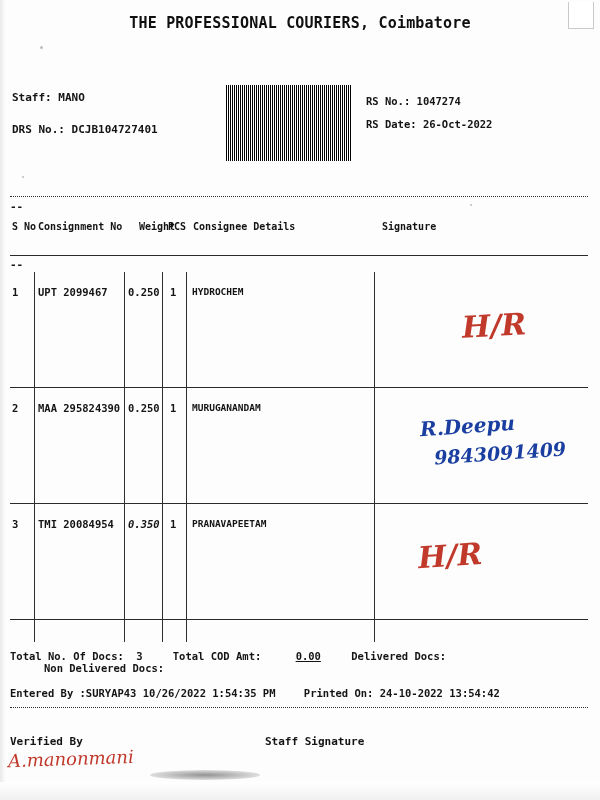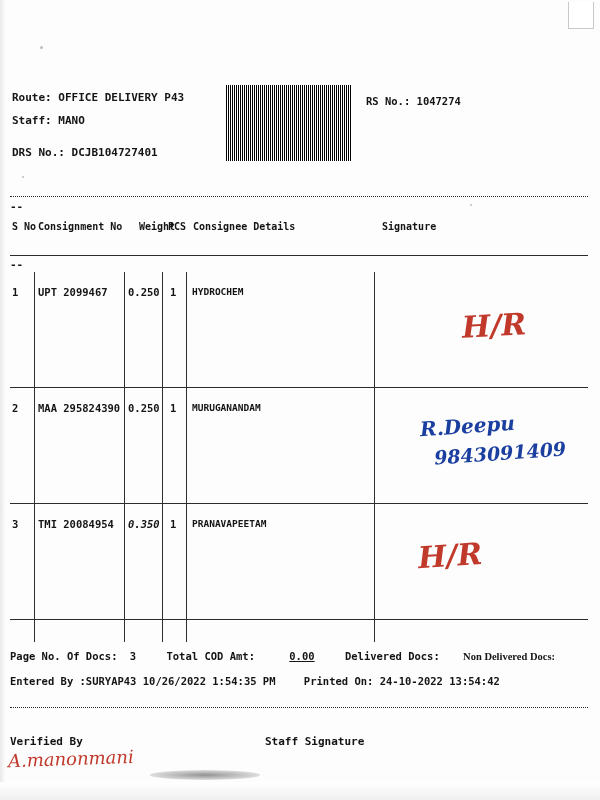--- a/index.html
+++ b/index.html
@@ -258,34 +258,35 @@
 <div class="page">
 
   <div class="scan-edge-left"></div>
   <div class="scan-edge-bottom"></div>
   <div class="corner-fold"></div>
 
   <div class="speck" style="left:40px; top:46px; width:3px; height:3px;"></div>
   <div class="speck" style="left:22px; top:176px; width:2px; height:2px;"></div>
   <div class="speck" style="left:470px; top:204px; width:2px; height:2px;"></div>
 
+  <div class="title">THE PROFESSIONAL COURIERS, Coimbatore</div>
 
   <div class="meta-left">
-    <div>Route: OFFICE DELIVERY P43</div>
     <div>Staff: MANO</div>
     <div style="height:9px"></div>
     <div>DRS No.: DCJB104727401</div>
   </div>
 
   <div class="barcode-wrap">
     <div class="barcode" id="barcode-render" style="font-size: 0px;"><span class="bar" style="width:1px;background:#000;"></span><span class="bar" style="width:1px;background:transparent;"></span><span class="bar" style="width:1px;background:#000;"></span><span class="bar" style="width:1px;background:transparent;"></span><span class="bar" style="width:1px;background:#000;"></span><span class="bar" style="width:1px;background:transparent;"></span><span class="bar" style="width:1px;background:#000;"></span><span class="bar" style="width:1px;background:transparent;"></span><span class="bar" style="width:1px;background:#000;"></span><span class="bar" style="width:1px;background:transparent;"></span><span class="bar" style="width:1px;background:#000;"></span><span class="bar" style="width:1px;background:transparent;"></span><span class="bar" style="width:1px;background:#000;"></span><span class="bar" style="width:1px;background:transparent;"></span><span class="bar" style="width:1px;background:#000;"></span><span class="bar" style="width:1px;background:transparent;"></span><span class="bar" style="width:1px;background:#000;"></span><span class="bar" style="width:1px;background:transparent;"></span><span class="bar" style="width:1px;background:#000;"></span><span class="bar" style="width:1px;background:transparent;"></span><span class="bar" style="width:1px;background:#000;"></span><span class="bar" style="width:1px;background:transparent;"></span><span class="bar" style="width:1px;background:#000;"></span><span class="bar" style="width:1px;background:transparent;"></span><span class="bar" style="width:1px;background:#000;"></span><span class="bar" style="width:1px;background:transparent;"></span><span class="bar" style="width:1px;background:#000;"></span><span class="bar" style="width:1px;background:transparent;"></span><span class="bar" style="width:1px;background:#000;"></span><span class="bar" style="width:1px;background:transparent;"></span><span class="bar" style="width:1px;background:#000;"></span><span class="bar" style="width:1px;background:transparent;"></span><span class="bar" style="width:1px;background:#000;"></span><span class="bar" style="width:1px;background:transparent;"></span><span class="bar" style="width:1px;background:#000;"></span><span class="bar" style="width:1px;background:transparent;"></span><span class="bar" style="width:1px;background:#000;"></span><span class="bar" style="width:1px;background:transparent;"></span><span class="bar" style="width:1px;background:#000;"></span><span class="bar" style="width:1px;background:transparent;"></span><span class="bar" style="width:1px;background:#000;"></span><span class="bar" style="width:1px;background:transparent;"></span><span class="bar" style="width:1px;background:#000;"></span><span class="bar" style="width:1px;background:transparent;"></span><span class="bar" style="width:1px;background:#000;"></span><span class="bar" style="width:1px;background:transparent;"></span><span class="bar" style="width:1px;background:#000;"></span><span class="bar" style="width:1px;background:transparent;"></span><span class="bar" style="width:1px;background:#000;"></span><span class="bar" style="width:1px;background:transparent;"></span><span class="bar" style="width:1px;background:#000;"></span><span class="bar" style="width:1px;background:transparent;"></span><span class="bar" style="width:1px;background:#000;"></span><span class="bar" style="width:1px;background:transparent;"></span><span class="bar" style="width:1px;background:#000;"></span><span class="bar" style="width:1px;background:transparent;"></span><span class="bar" style="width:1px;background:#000;"></span><span class="bar" style="width:1px;background:transparent;"></span><span class="bar" style="width:1px;background:#000;"></span><span class="bar" style="width:1px;background:transparent;"></span><span class="bar" style="width:1px;background:#000;"></span><span class="bar" style="width:1px;background:transparent;"></span><span class="bar" style="width:1px;background:#000;"></span><span class="bar" style="width:1px;background:transparent;"></span><span class="bar" style="width:1px;background:#000;"></span><span class="bar" style="width:1px;background:transparent;"></span><span class="bar" style="width:1px;background:#000;"></span><span class="bar" style="width:1px;background:transparent;"></span><span class="bar" style="width:1px;background:#000;"></span><span class="bar" style="width:1px;background:transparent;"></span><span class="bar" style="width:1px;background:#000;"></span><span class="bar" style="width:1px;background:transparent;"></span><span class="bar" style="width:1px;background:#000;"></span><span class="bar" style="width:1px;background:transparent;"></span><span class="bar" style="width:1px;background:#000;"></span><span class="bar" style="width:1px;background:transparent;"></span><span class="bar" style="width:1px;background:#000;"></span><span class="bar" style="width:1px;background:transparent;"></span><span class="bar" style="width:1px;background:#000;"></span><span class="bar" style="width:1px;background:transparent;"></span><span class="bar" style="width:1px;background:#000;"></span><span class="bar" style="width:1px;background:transparent;"></span><span class="bar" style="width:1px;background:#000;"></span><span class="bar" style="width:1px;background:transparent;"></span><span class="bar" style="width:1px;background:#000;"></span><span class="bar" style="width:1px;background:transparent;"></span><span class="bar" style="width:1px;background:#000;"></span><span class="bar" style="width:1px;background:transparent;"></span><span class="bar" style="width:1px;background:#000;"></span><span class="bar" style="width:1px;background:transparent;"></span><span class="bar" style="width:1px;background:#000;"></span><span class="bar" style="width:1px;background:transparent;"></span><span class="bar" style="width:1px;background:#000;"></span><span class="bar" style="width:1px;background:transparent;"></span><span class="bar" style="width:1px;background:#000;"></span><span class="bar" style="width:1px;background:transparent;"></span><span class="bar" style="width:1px;background:#000;"></span><span class="bar" style="width:1px;background:transparent;"></span><span class="bar" style="width:1px;background:#000;"></span><span class="bar" style="width:1px;background:transparent;"></span><span class="bar" style="width:1px;background:#000;"></span><span class="bar" style="width:1px;background:transparent;"></span><span class="bar" style="width:1px;background:#000;"></span><span class="bar" style="width:1px;background:transparent;"></span><span class="bar" style="width:1px;background:#000;"></span><span class="bar" style="width:1px;background:transparent;"></span><span class="bar" style="width:1px;background:#000;"></span><span class="bar" style="width:1px;background:transparent;"></span><span class="bar" style="width:1px;background:#000;"></span><span class="bar" style="width:1px;background:transparent;"></span><span class="bar" style="width:1px;background:#000;"></span><span class="bar" style="width:1px;background:transparent;"></span><span class="bar" style="width:1px;background:#000;"></span><span class="bar" style="width:1px;background:transparent;"></span><span class="bar" style="width:1px;background:#000;"></span><span class="bar" style="width:1px;background:transparent;"></span><span class="bar" style="width:1px;background:#000;"></span><span class="bar" style="width:1px;background:transparent;"></span><span class="bar" style="width:1px;background:#000;"></span><span class="bar" style="width:1px;background:transparent;"></span><span class="bar" style="width:1px;background:#000;"></span><span class="bar" style="width:1px;background:transparent;"></span><span class="bar" style="width:1px;background:#000;"></span><span class="bar" style="width:1px;background:transparent;"></span><span class="bar" style="width:1px;background:#000;"></span><span class="bar" style="width:1px;background:transparent;"></span></div>
   </div>
 
   <div class="meta-right">
     <div>RS No.: 1047274</div>
+    <div>RS Date: 26-Oct-2022</div>
   </div>
 
   <div class="sep-dots" style="top:196px;"></div>
 
   <div class="tiny-dashes" style="left:10px; top:200px;">--</div>
 
   <div class="table">
     <div class="thead">
       <span class="col c-sno">S No</span>
       <span class="col c-cons">Consignment No</span>
@@ -334,26 +335,26 @@
       <span class="cell" style="left:118px;font-style:italic;">0.350</span>
       <span class="cell" style="left:160px;">1</span>
       <span class="cell detail" style="left:182px;">PRANAVAPEETAM</span>
       <span class="signature sig-hr3">H/R</span>
       <div class="row-sep"></div>
     </div>
   </div>
 
   <div class="totals">
     <div class="line1">
-      <span class="t-seg">Page No. Of Docs:</span>
+      <span class="t-seg">Total No. Of Docs:</span>
       <span class="t-seg" style="margin-left:6px;">3</span>
       <span class="t-seg" style="margin-left:24px;">Total COD Amt:</span>
       <span class="t-seg" style="margin-left:28px;text-decoration:underline;">0.00</span>
       <span class="t-seg" style="margin-left:24px;text-align:right;">Delivered Docs:</span>
-      <span class="t-seg" style="margin-left:17px;font-family:Liberation Serif, serif;">Non Delivered Docs:</span>
+      <span class="t-seg" style="margin-left:34px;">Non Delivered Docs:</span>
     </div>
     <div class="line2">
       <span class="t-seg">Entered By :SURYAP43 10/26/2022 1:54:35 PM</span>
       <span class="t-seg" style="margin-left:22px;">Printed On: 24-10-2022 13:54:42</span>
     </div>
   </div>
 
   <div class="sep-dots" style="top:707px;"></div>
 
   <div class="footer">

